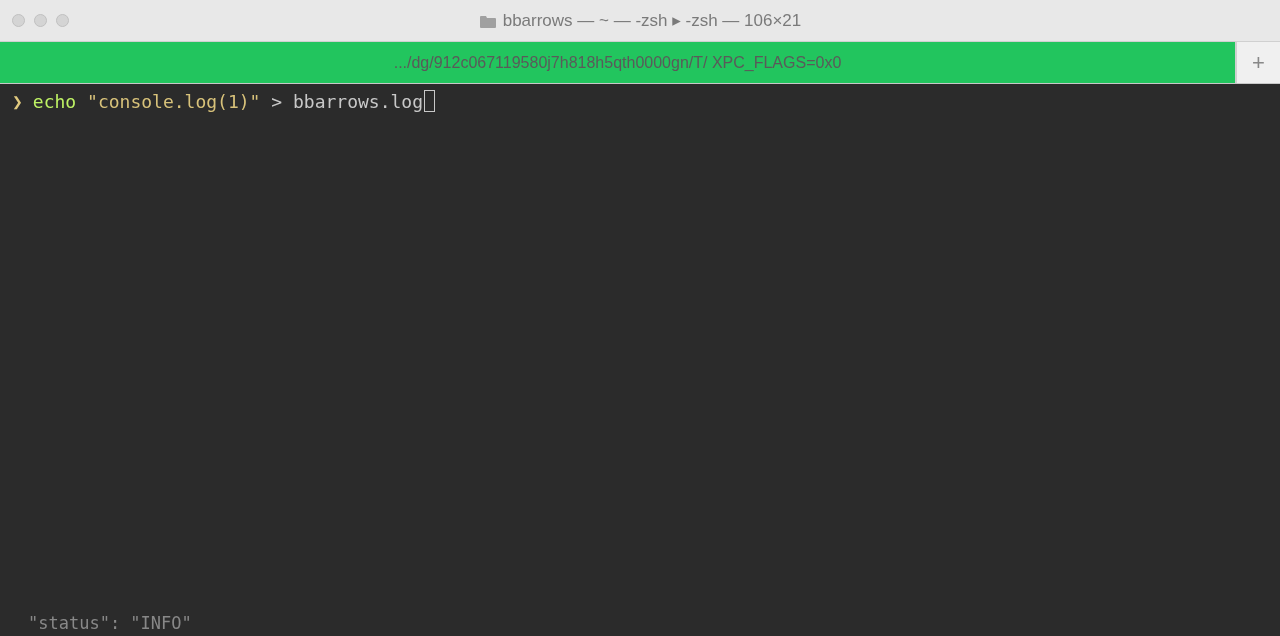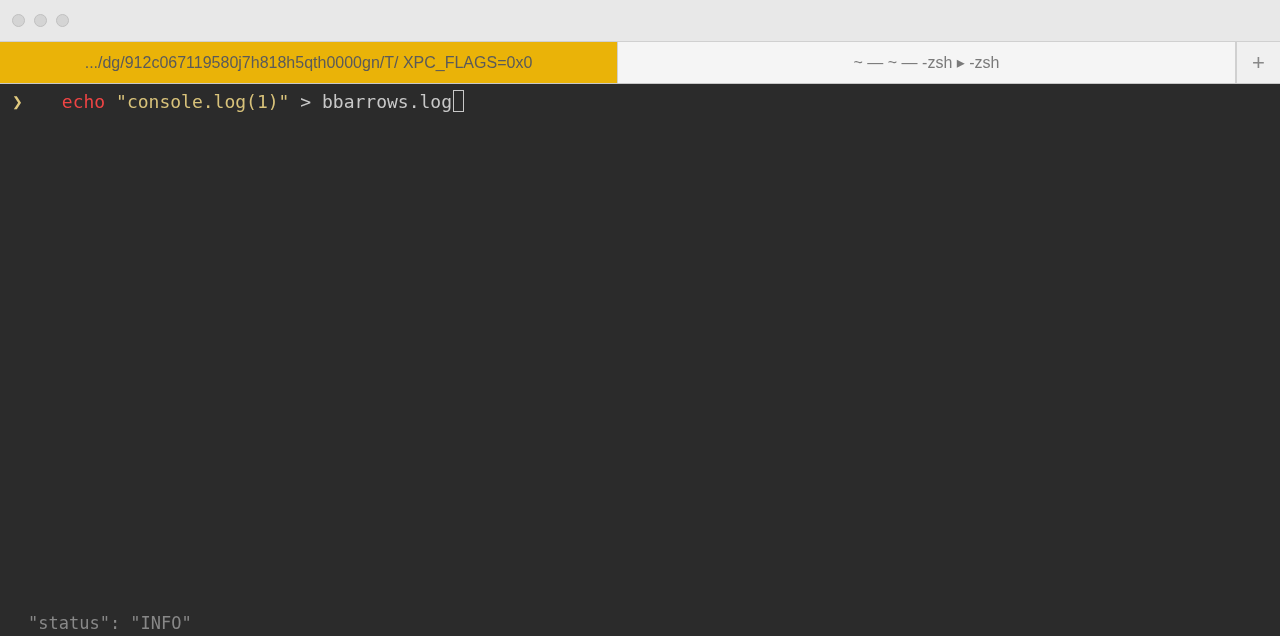--- a/index.html
+++ b/index.html
@@ -72,21 +72,21 @@
       justify-content: center;
       padding: 0 24px;
       font-size: 16px;
       color: #7a7a7a;
       border-right: 1px solid #d0d0d0;
       cursor: pointer;
       flex: 1;
     }
     
     .tab.active {
-      background: #eab308;
+      background: #22c55e;
       color: #5a5a5a;
     }
     
     .tab-add {
       width: 44px;
       display: flex;
       align-items: center;
       justify-content: center;
       background: #f0f0f0;
       border-left: 1px solid #d0d0d0;
@@ -112,22 +112,21 @@
       gap: 0;
     }
     
     .prompt-char {
       color: #e0c97e;
       font-weight: bold;
       margin-right: 10px;
     }
     
     .cmd-word {
-      color: #ef4444;
-      margin-left: 29px;
+      color: #bef264;
     }
     
     .cmd-string {
       color: #d8c27a;
     }
     
     .cmd-plain {
       color: #c8c8c8;
     }
     
@@ -151,28 +150,33 @@
   </style>
 </head>
 <body>
 
 <div class="titlebar">
   <div class="traffic-lights">
     <div class="traffic-light"></div>
     <div class="traffic-light"></div>
     <div class="traffic-light"></div>
   </div>
+  <div class="title-center">
+    <span class="folder-icon">
+      <svg viewBox="0 0 18 14" width="18" height="14">
+        <path d="M1 3 L1 12 Q1 13 2 13 L16 13 Q17 13 17 12 L17 4 Q17 3 16 3 L8 3 L7 1 L2 1 Q1 1 1 2 Z" fill="#a0a0a0"></path>
+      </svg>
+    </span>
+    <span>bbarrows — ~ — -zsh ▸ -zsh — 106×21</span>
+  </div>
 </div>
 
 <div class="tabbar">
   <div class="tab active">
     <span>.../dg/912c067119580j7h818h5qth0000gn/T/ XPC_FLAGS=0x0</span>
-  </div>
-  <div class="tab">
-    <span>~ — ~ — -zsh ▸ -zsh</span>
   </div>
   <div class="tab-add">
     <span>+</span>
   </div>
 </div>
 
 <div class="terminal-body">
   <div class="prompt-line">
     <span class="prompt-char">❯</span>
     <span>

